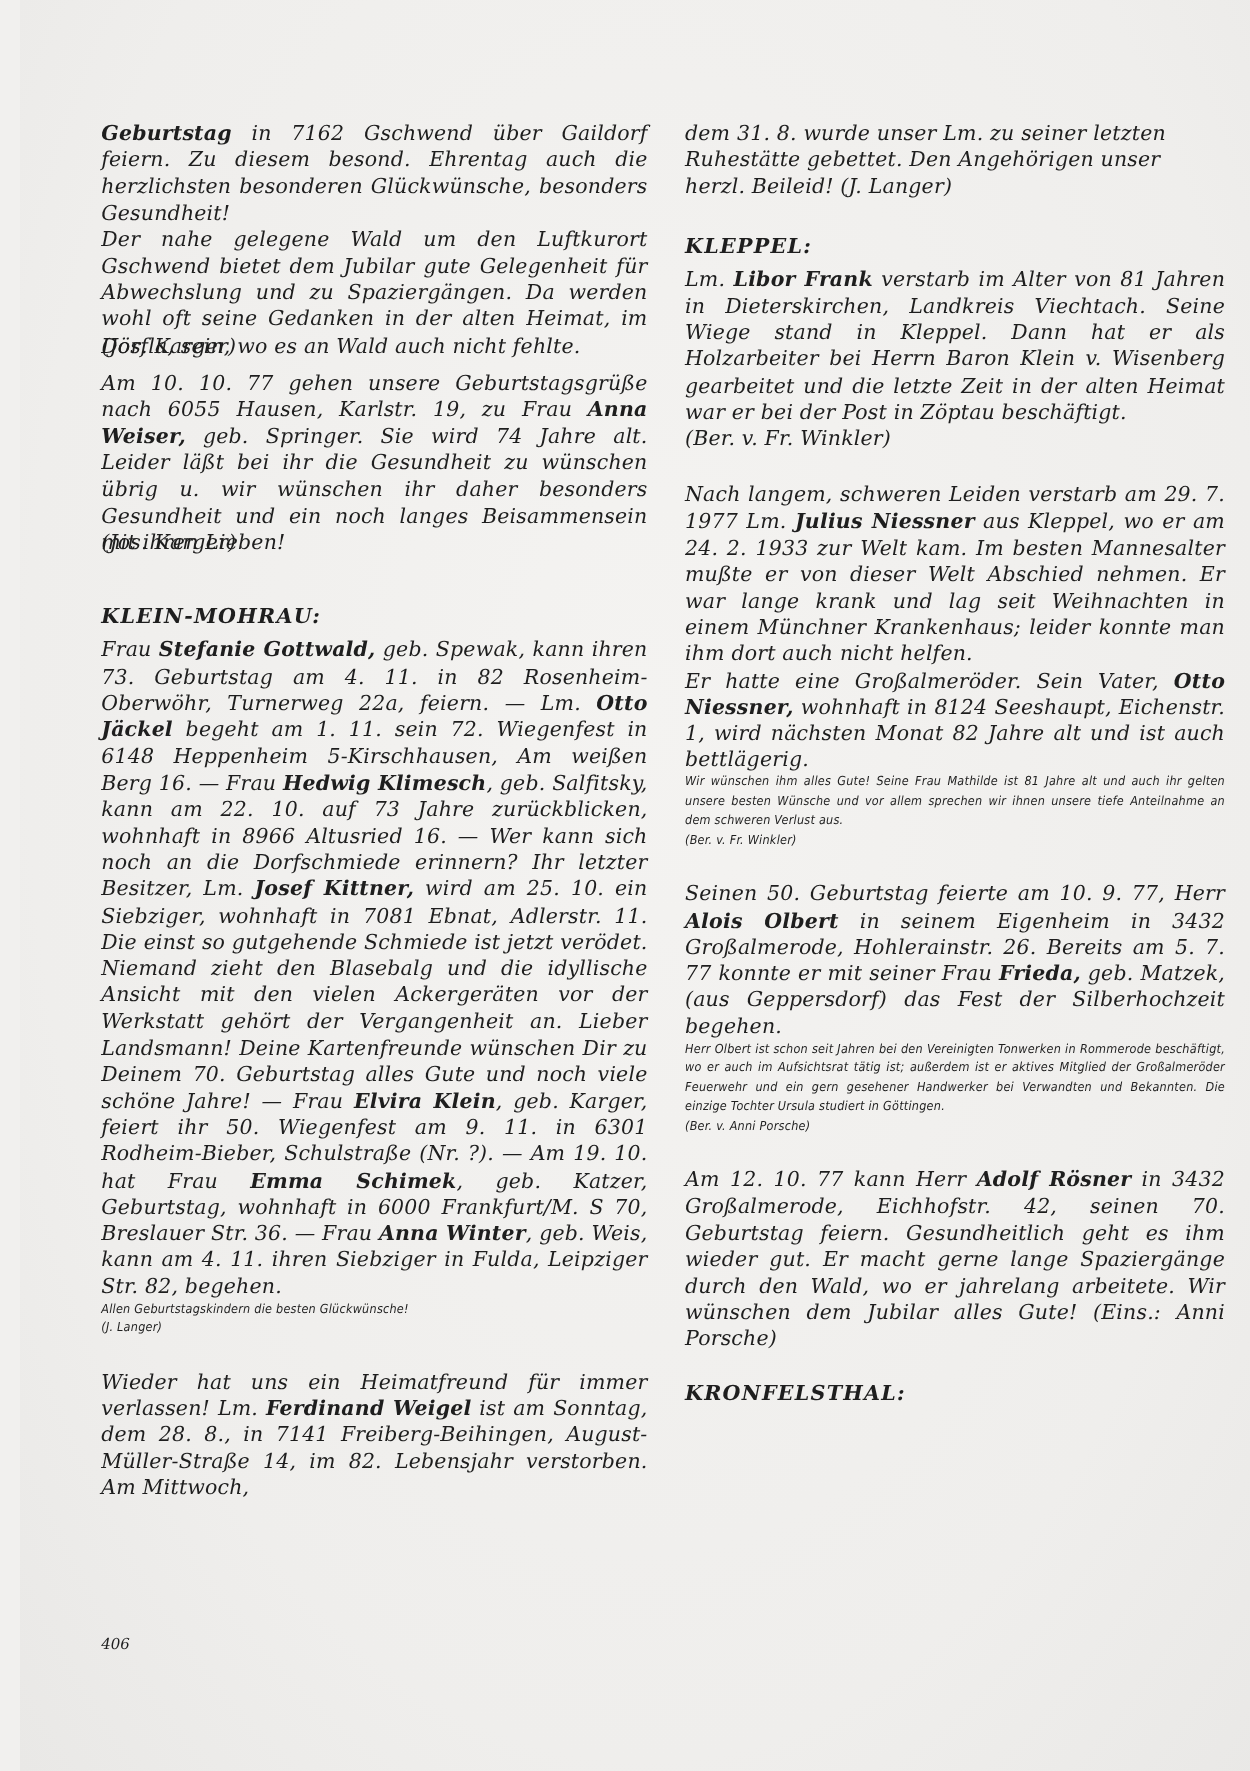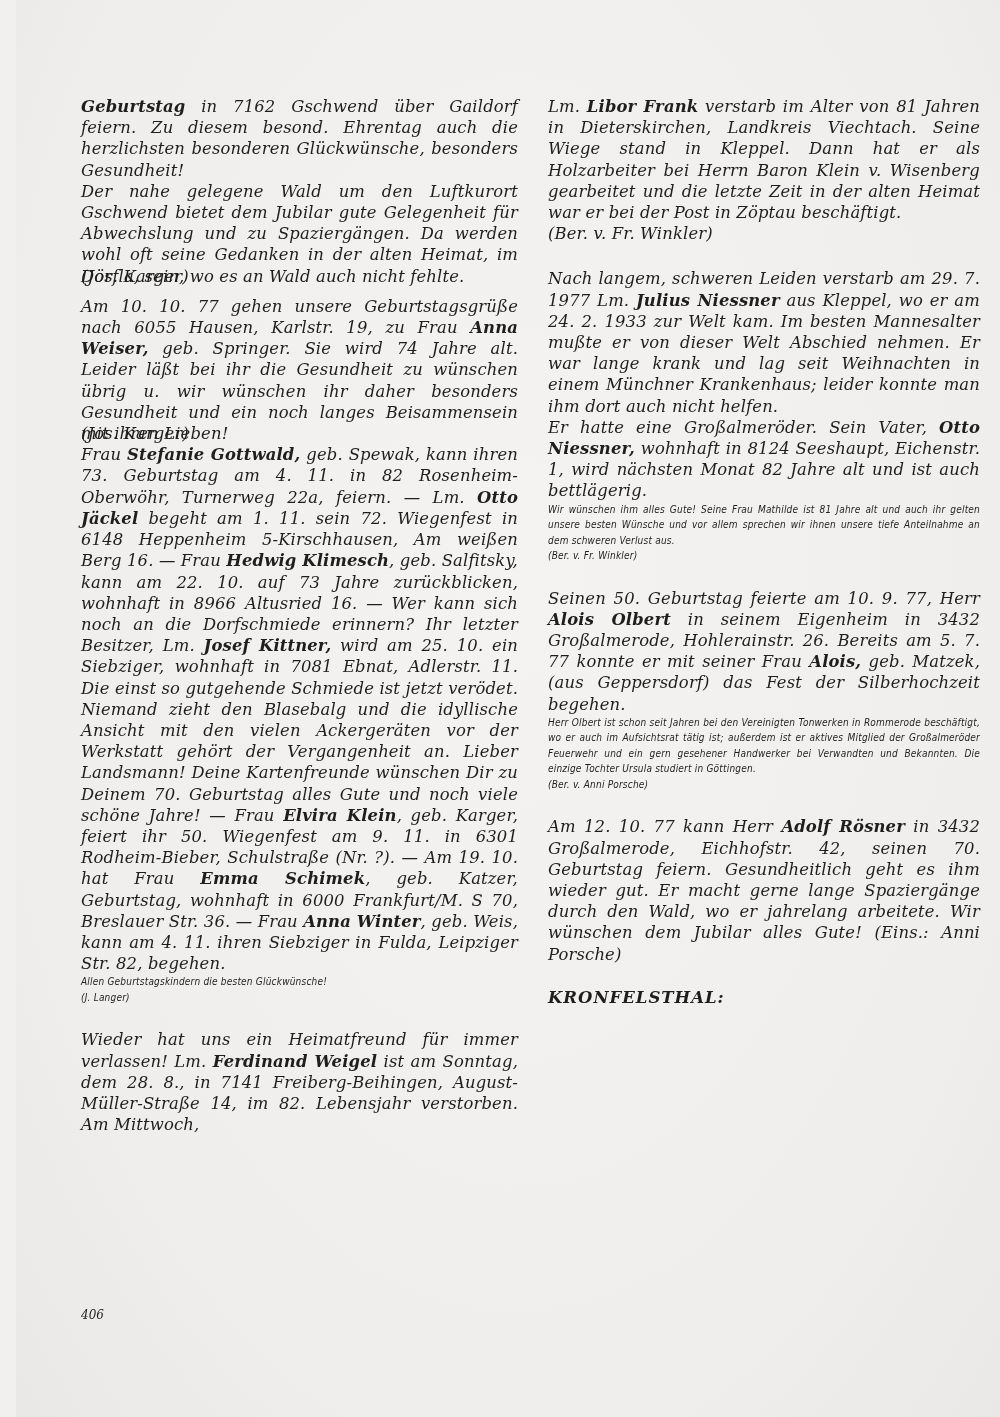--- a/index.html
+++ b/index.html
@@ -57,41 +57,44 @@
 <div class="page">
 
   <div class="col col-left">
 
     <p class="p"><span class="b">Geburtstag</span><span> in 7162 Gschwend über Gaildorf feiern. Zu diesem besond. Ehrentag auch die herzlichsten besonderen Glückwünsche, besonders Gesundheit!</span></p>
 
     <p class="p"><span>Der nahe gelegene Wald um den Luftkurort Gschwend bietet dem Jubilar gute Gelegenheit für Abwechslung und zu Spaziergängen. Da werden wohl oft seine Gedanken in der alten Heimat, im Dörfla, sein, wo es an Wald auch nicht fehlte.</span><span class="sig" style="margin-top:-21.2px;">(Jos. Karger)</span></p>
 
     <p class="p gap"><span>Am 10. 10. 77 gehen unsere Geburtstagsgrüße nach 6055 Hausen, Karlstr. 19, zu Frau </span><span class="b">Anna Weiser,</span><span> geb. Springer. Sie wird 74 Jahre alt. Leider läßt bei ihr die Gesundheit zu wünschen übrig u. wir wünschen ihr daher besonders Gesundheit und ein noch langes Beisammensein mit ihren Lieben!</span><span class="sig" style="margin-top:-21.2px;">(Jos. Karger)</span></p>
 
+    <div class="heading" style="margin-top:38px;">KLEIN-MOHRAU:</div>
 
     <p class="p"><span>Frau </span><span class="b">Stefanie Gottwald,</span><span> geb. Spewak, kann ihren 73. Geburtstag am 4. 11. in 82 Rosenheim-Oberwöhr, Turnerweg 22a, feiern. — Lm. </span><span class="b">Otto Jäckel</span><span> begeht am 1. 11. sein 72. Wiegenfest in 6148 Heppenheim 5-Kirschhausen, Am weißen Berg 16. — Frau </span><span class="b">Hedwig Klimesch</span><span>, geb. Salfitsky, kann am 22. 10. auf 73 Jahre zurückblicken, wohnhaft in 8966 Altusried 16. — Wer kann sich noch an die Dorfschmiede erinnern? Ihr letzter Besitzer, Lm. </span><span class="b">Josef Kittner,</span><span> wird am 25. 10. ein Siebziger, wohnhaft in 7081 Ebnat, Adlerstr. 11. Die einst so gutgehende Schmiede ist jetzt verödet. Niemand zieht den Blasebalg und die idyllische Ansicht mit den vielen Ackergeräten vor der Werkstatt gehört der Vergangenheit an. Lieber Landsmann! Deine Kartenfreunde wünschen Dir zu Deinem 70. Geburtstag alles Gute und noch viele schöne Jahre! — Frau </span><span class="b">Elvira Klein</span><span>, geb. Karger, feiert ihr 50. Wiegenfest am 9. 11. in 6301 Rodheim-Bieber, Schulstraße (Nr. ?). — Am 19. 10. hat Frau </span><span class="b">Emma Schimek</span><span>, geb. Katzer, Geburtstag, wohnhaft in 6000 Frankfurt/M. S 70, Breslauer Str. 36. — Frau </span><span class="b">Anna Winter</span><span>, geb. Weis, kann am 4. 11. ihren Siebziger in Fulda, Leipziger Str. 82, begehen.</span></p>
 
     <p class="p small"><span>Allen Geburtstagskindern die besten Glückwünsche!</span><span class="sig">(J. Langer)</span></p>
 
     <p class="p gap-lg" style="margin-top:24px;"><span>Wieder hat uns ein Heimatfreund für immer verlassen! Lm. </span><span class="b">Ferdinand Weigel</span><span> ist am Sonntag, dem 28. 8., in 7141 Freiberg-Beihingen, August-Müller-Straße 14, im 82. Lebensjahr verstorben. Am Mittwoch,</span></p>
   </div>
 
   <div class="col col-right">
 
+    <p class="p" style="text-align:left;"><span>dem 31. 8. wurde unser Lm. zu seiner letzten Ruhestätte gebettet. Den Angehörigen unser herzl. Beileid! (J. Langer)</span></p>
 
+    <div class="heading">KLEPPEL:</div>
 
     <p class="p"><span>Lm. </span><span class="b">Libor Frank</span><span> verstarb im Alter von 81 Jahren in Dieterskirchen, Landkreis Viechtach. Seine Wiege stand in Kleppel. Dann hat er als Holzarbeiter bei Herrn Baron Klein v. Wisenberg gearbeitet und die letzte Zeit in der alten Heimat war er bei der Post in Zöptau beschäftigt.</span><span class="sig">(Ber. v. Fr. Winkler)</span></p>
 
     <p class="p gap-lg"><span>Nach langem, schweren Leiden verstarb am 29. 7. 1977 Lm. </span><span class="b">Julius Niessner</span><span> aus Kleppel, wo er am 24. 2. 1933 zur Welt kam. Im besten Mannesalter mußte er von dieser Welt Abschied nehmen. Er war lange krank und lag seit Weihnachten in einem Münchner Krankenhaus; leider konnte man ihm dort auch nicht helfen.</span></p>
 
     <p class="p"><span>Er hatte eine Großalmeröder. Sein Vater, </span><span class="b">Otto Niessner,</span><span> wohnhaft in 8124 Seeshaupt, Eichenstr. 1, wird nächsten Monat 82 Jahre alt und ist auch bettlägerig.</span></p>
 
     <p class="p small"><span>Wir wünschen ihm alles Gute! Seine Frau Mathilde ist 81 Jahre alt und auch ihr gelten unsere besten Wünsche und vor allem sprechen wir ihnen unsere tiefe Anteilnahme an dem schweren Verlust aus.</span><span class="sig">(Ber. v. Fr. Winkler)</span></p>
 
-    <p class="p gap-lg"><span>Seinen 50. Geburtstag feierte am 10. 9. 77, Herr </span><span class="b">Alois Olbert</span><span> in seinem Eigenheim in 3432 Großalmerode, Hohlerainstr. 26. Bereits am 5. 7. 77 konnte er mit seiner Frau </span><span class="b">Alois,</span><span> geb. Matzek, (aus Geppersdorf) das Fest der Silberhochzeit begehen.</span></p>
+    <p class="p gap-lg"><span>Seinen 50. Geburtstag feierte am 10. 9. 77, Herr </span><span class="b">Alois Olbert</span><span> in seinem Eigenheim in 3432 Großalmerode, Hohlerainstr. 26. Bereits am 5. 7. 77 konnte er mit seiner Frau </span><span class="b">Frieda,</span><span> geb. Matzek, (aus Geppersdorf) das Fest der Silberhochzeit begehen.</span></p>
 
     <p class="p small"><span>Herr Olbert ist schon seit Jahren bei den Vereinigten Tonwerken in Rommerode beschäftigt, wo er auch im Aufsichtsrat tätig ist; außerdem ist er aktives Mitglied der Großalmeröder Feuerwehr und ein gern gesehener Handwerker bei Verwandten und Bekannten. Die einzige Tochter Ursula studiert in Göttingen.</span><span class="sig">(Ber. v. Anni Porsche)</span></p>
 
     <p class="p gap-lg"><span>Am 12. 10. 77 kann Herr </span><span class="b">Adolf Rösner</span><span> in 3432 Großalmerode, Eichhofstr. 42, seinen 70. Geburtstag feiern. Gesundheitlich geht es ihm wieder gut. Er macht gerne lange Spaziergänge durch den Wald, wo er jahrelang arbeitete. Wir wünschen dem Jubilar alles Gute! (Eins.: Anni Porsche)</span></p>
 
     <div class="heading" style="margin-top:22px;">KRONFELSTHAL:</div>
 
   </div>
 
   <div class="page-number">406</div>

